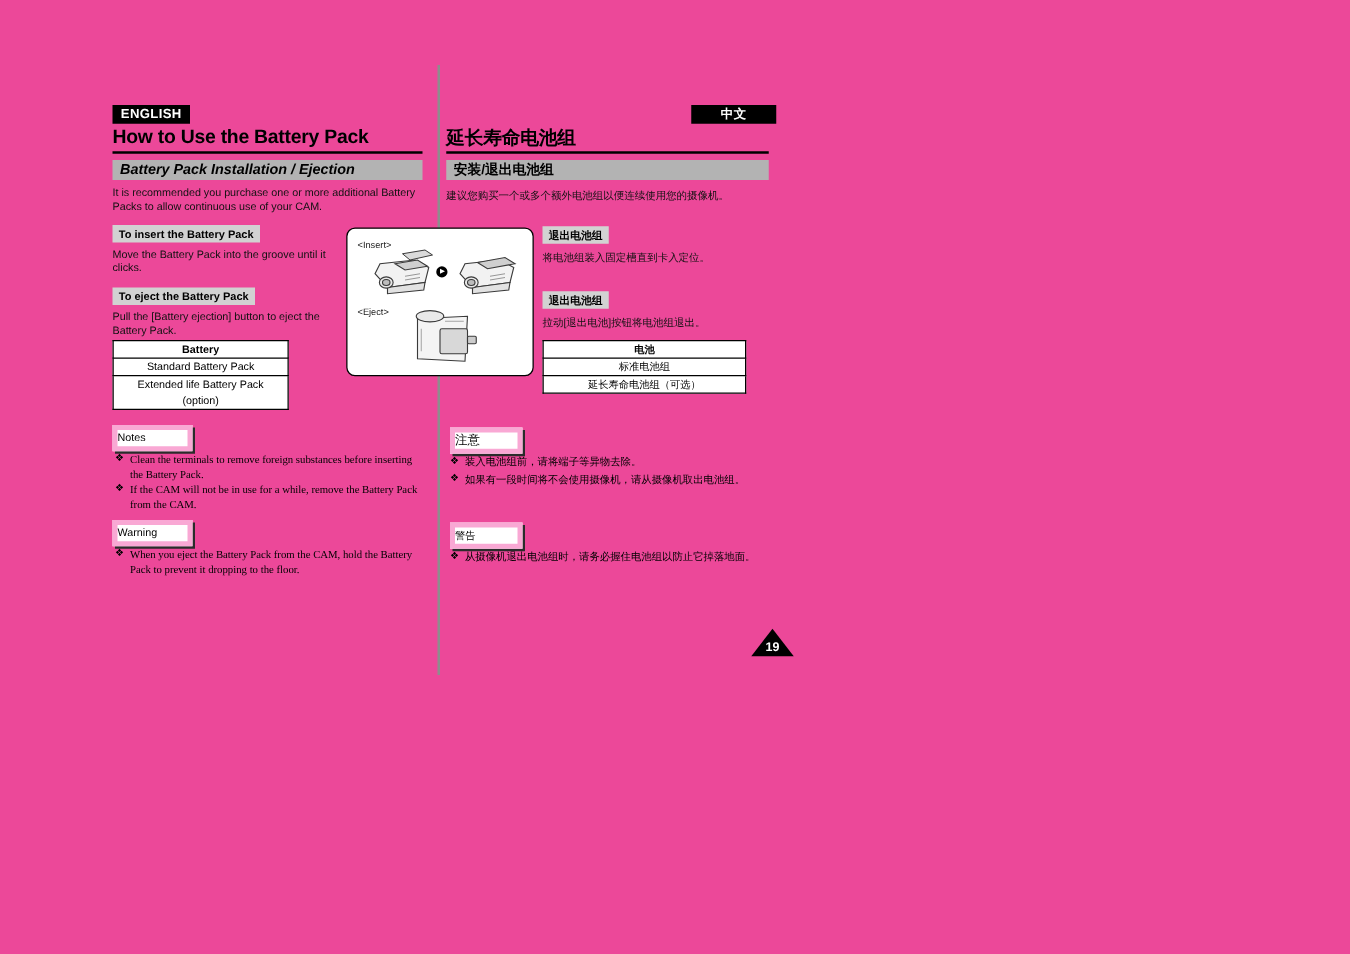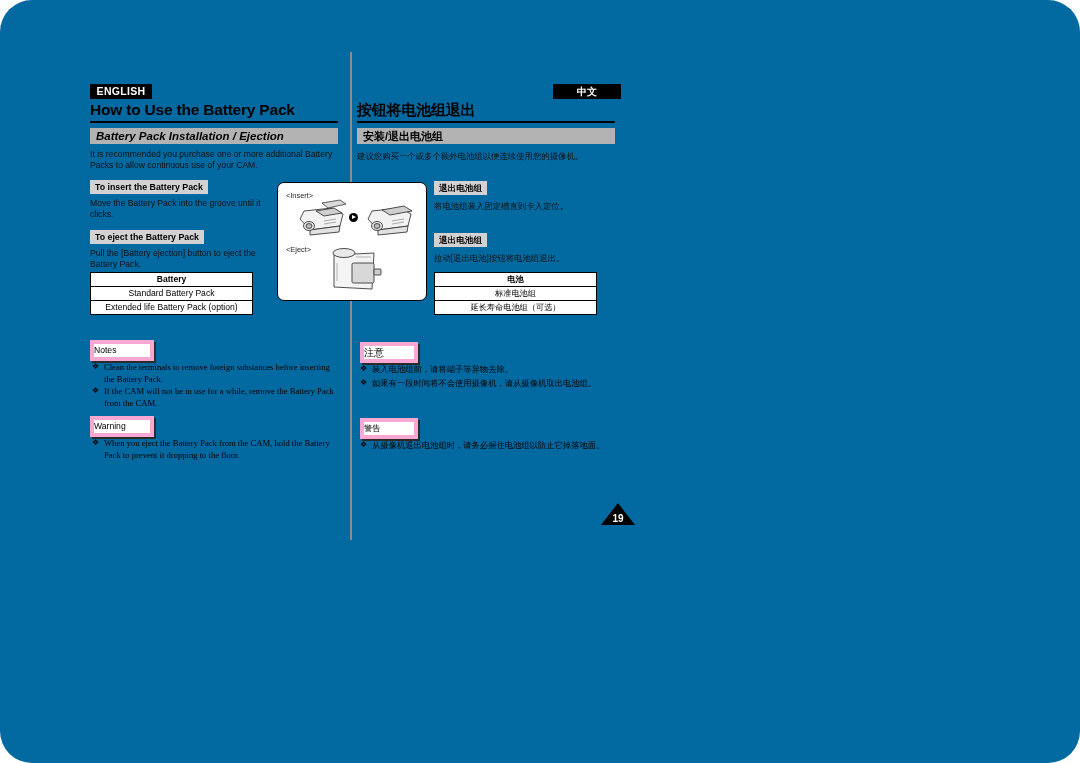--- a/index.html
+++ b/index.html
@@ -14,22 +14,21 @@
     font-family: "Liberation Sans", sans-serif;
     color: #000000;
     overflow: hidden;
   }
 
   
   #page {
     position: absolute;
     left: 0; top: 0;
     width: 1080px; height: 763px;
-    background: #0369a1;
-    border-radius: 32px;
+    background: #ec4899;
   }
 
   
   .center-divider {
     position: absolute;
     left: 350px;
     top: 52px;
     width: 2px;
     height: 488px;
     background: #8d8d8d;
@@ -127,21 +126,21 @@
   }
   table.spec td {
     border: 1px solid #000;
     text-align: center;
     font-size: 8.6px;
     height: 13px;
     line-height: 13px;
     padding: 0 4px;
   }
   table.spec td.hdr { font-weight: bold; }
-  #tbl-en { left: 90px; top: 272px; width: 163px; }
+  #tbl-en { left: 90px; top: 272px; width: 141px; }
   #tbl-zh { left: 434px; top: 272px; width: 163px; }
   #tbl-zh td { font-size: 8.2px; }
 
   
   #illus-box {
     position: absolute;
     left: 277px;
     top: 182px;
     width: 148px;
     height: 117px;
@@ -247,21 +246,21 @@
 <body>
 
 <div id="page">
 
   <div class="center-divider"></div>
 
   <div class="lang-badge" id="badge-en">ENGLISH</div>
   <div class="lang-badge" id="badge-zh">中文</div>
 
   <div class="chapter-title" id="title-en">How to Use the Battery Pack</div>
-  <div class="chapter-title" id="title-zh">按钮将电池组退出</div>
+  <div class="chapter-title" id="title-zh">延长寿命电池组</div>
   <div class="title-rule" id="rule-left"></div>
   <div class="title-rule" id="rule-right"></div>
 
   <div class="section-bar" id="sec-en">Battery Pack Installation / Ejection</div>
   <div class="section-bar" id="sec-zh">安装/退出电池组</div>
 
   <div class="para" id="intro-en">It is recommended you purchase one or more additional Battery Packs to allow continuous use of your CAM.</div>
   <div class="para para-zh" id="intro-zh">建议您购买一个或多个额外电池组以便连续使用您的摄像机。</div>
 
   <div class="subhead" id="sub-insert-en">To insert the Battery Pack</div>

